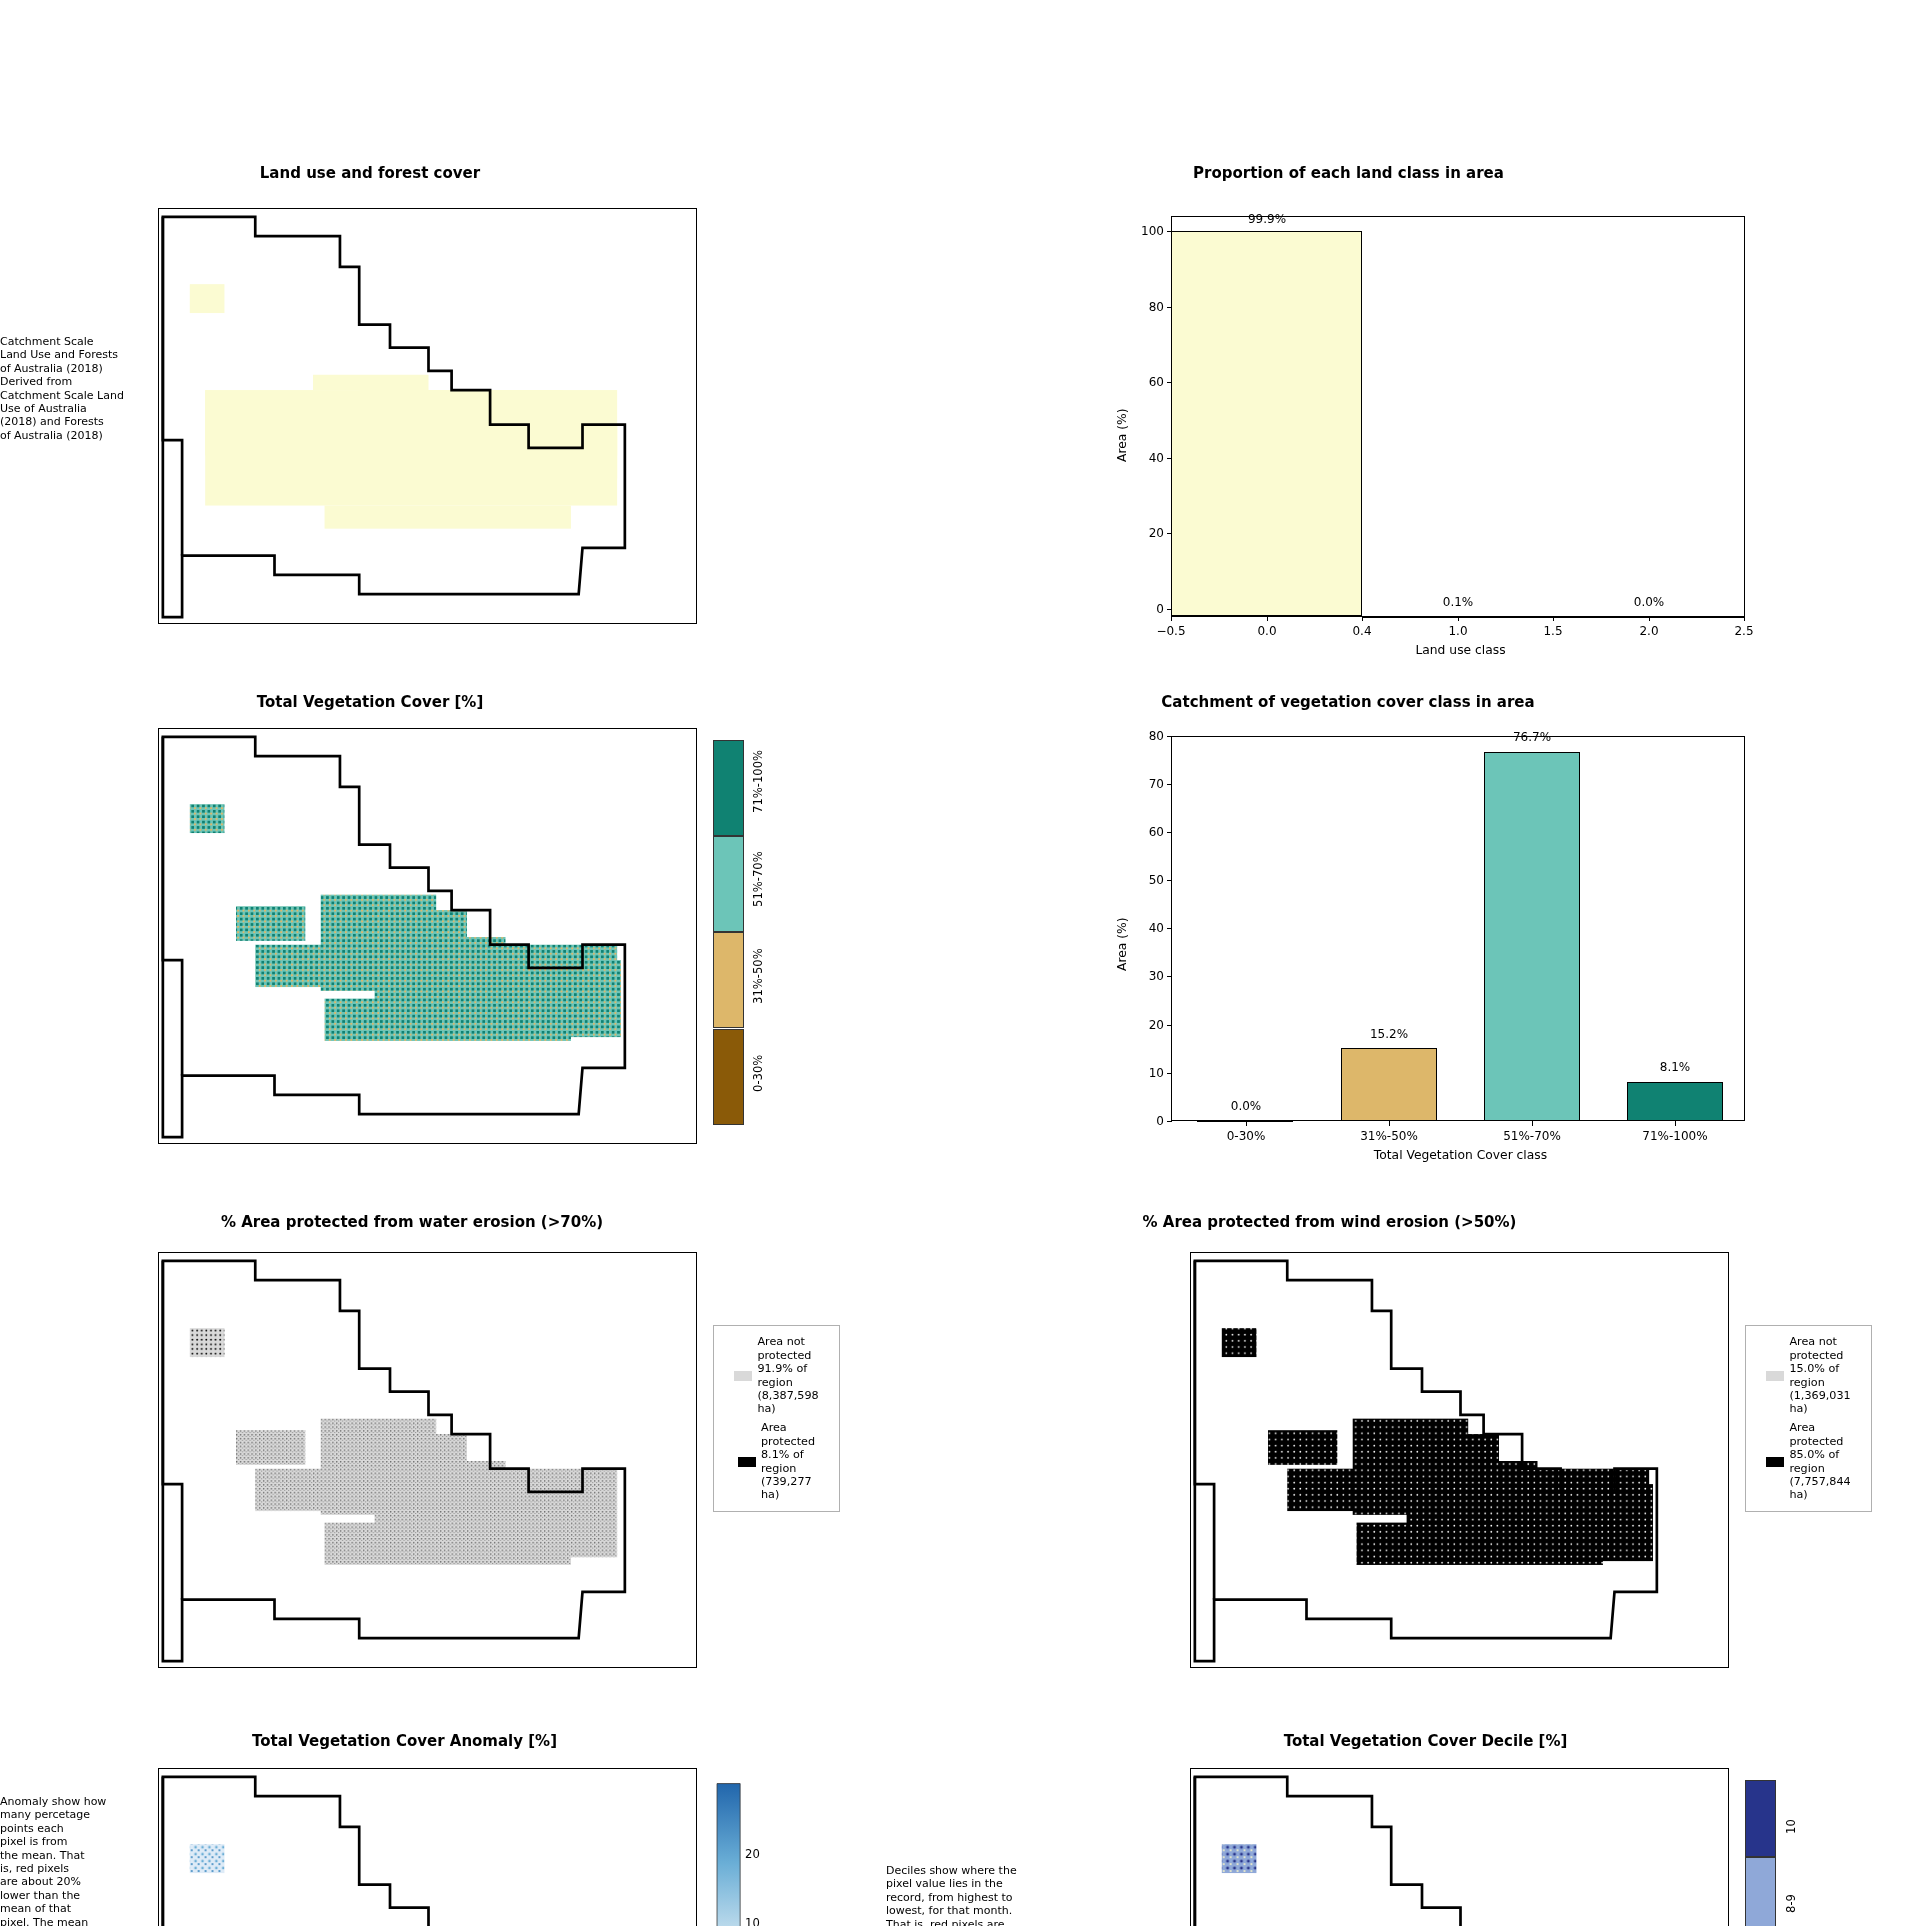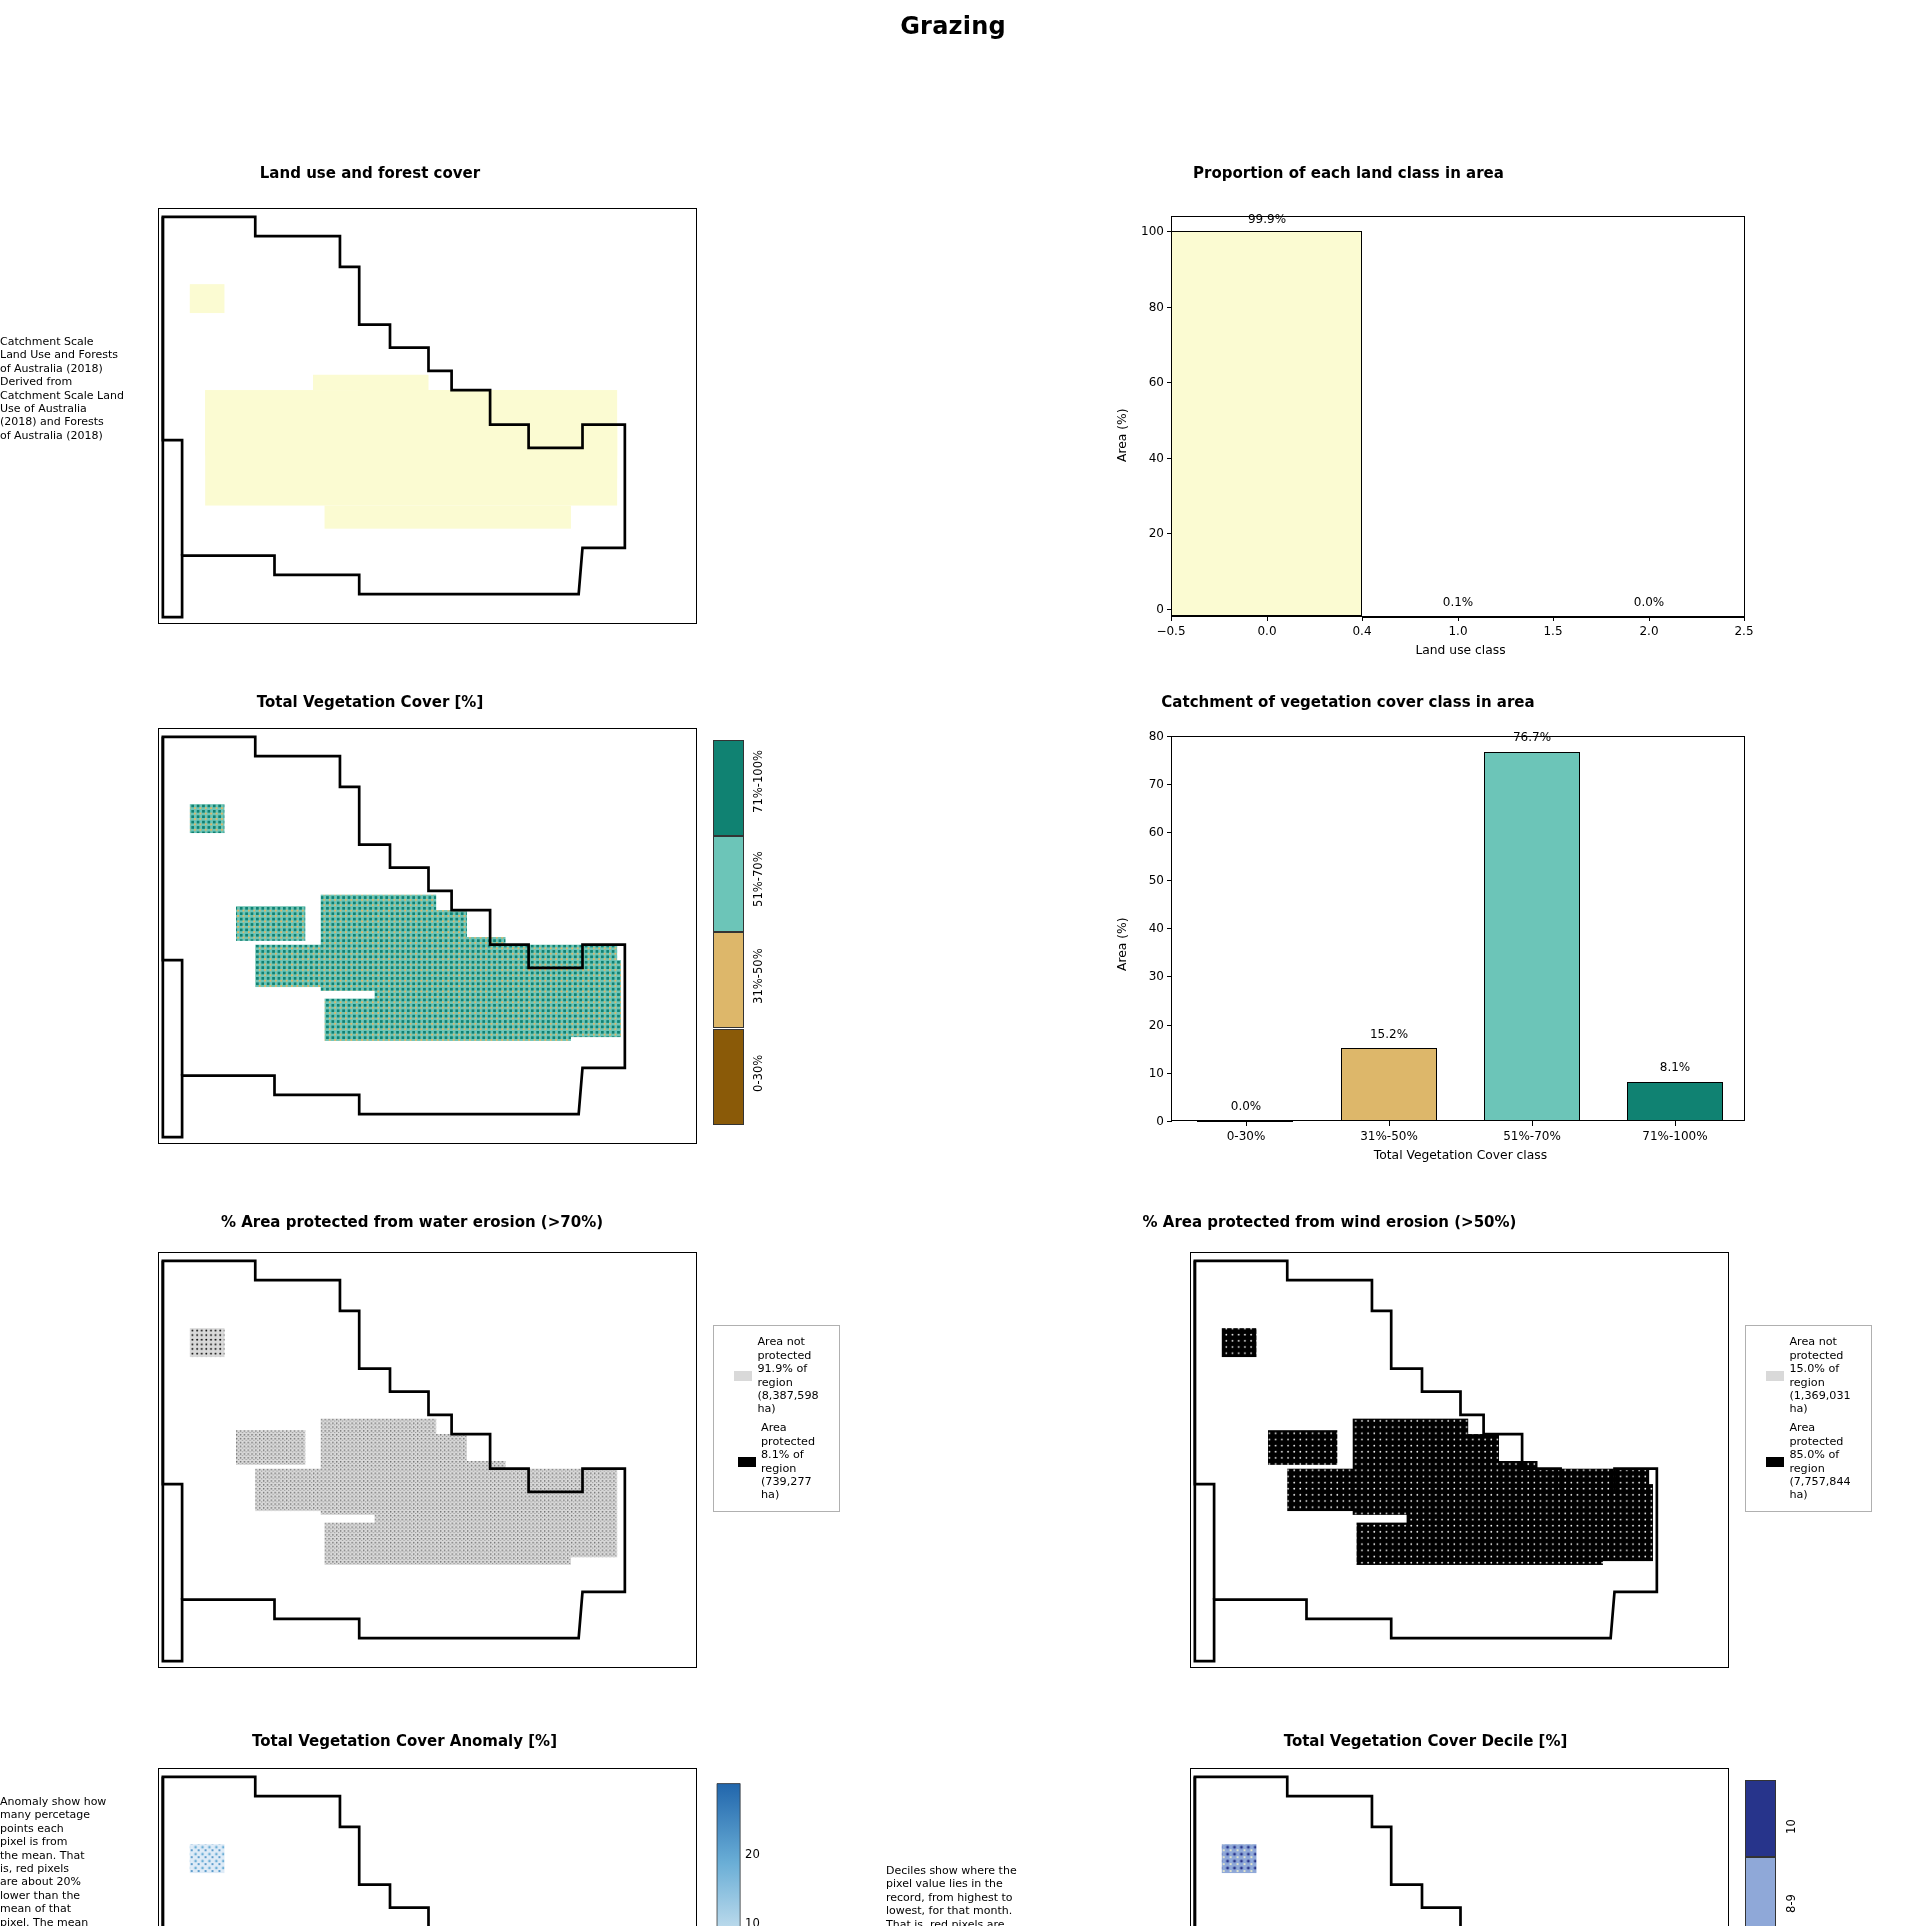--- a/index.html
+++ b/index.html
@@ -158,21 +158,20 @@
     transform-origin: 0 0;
     transform: rotate(-90deg);
     white-space: nowrap;
   }
 </style>
 </head>
 <body>
 
 <div class="page">
 
-  <div class="title-main">Grazing</div>
 
   <div class="panel-title" style="left:162px; top:164px; width:416px;">Land use and forest cover</div>
 
   <div class="side-note" style="left:0px; top:335px; width:166px;">Catchment Scale
 Land Use and Forests
 of Australia (2018)
 Derived from
 Catchment Scale Land
 Use of Australia
 (2018) and Forests

